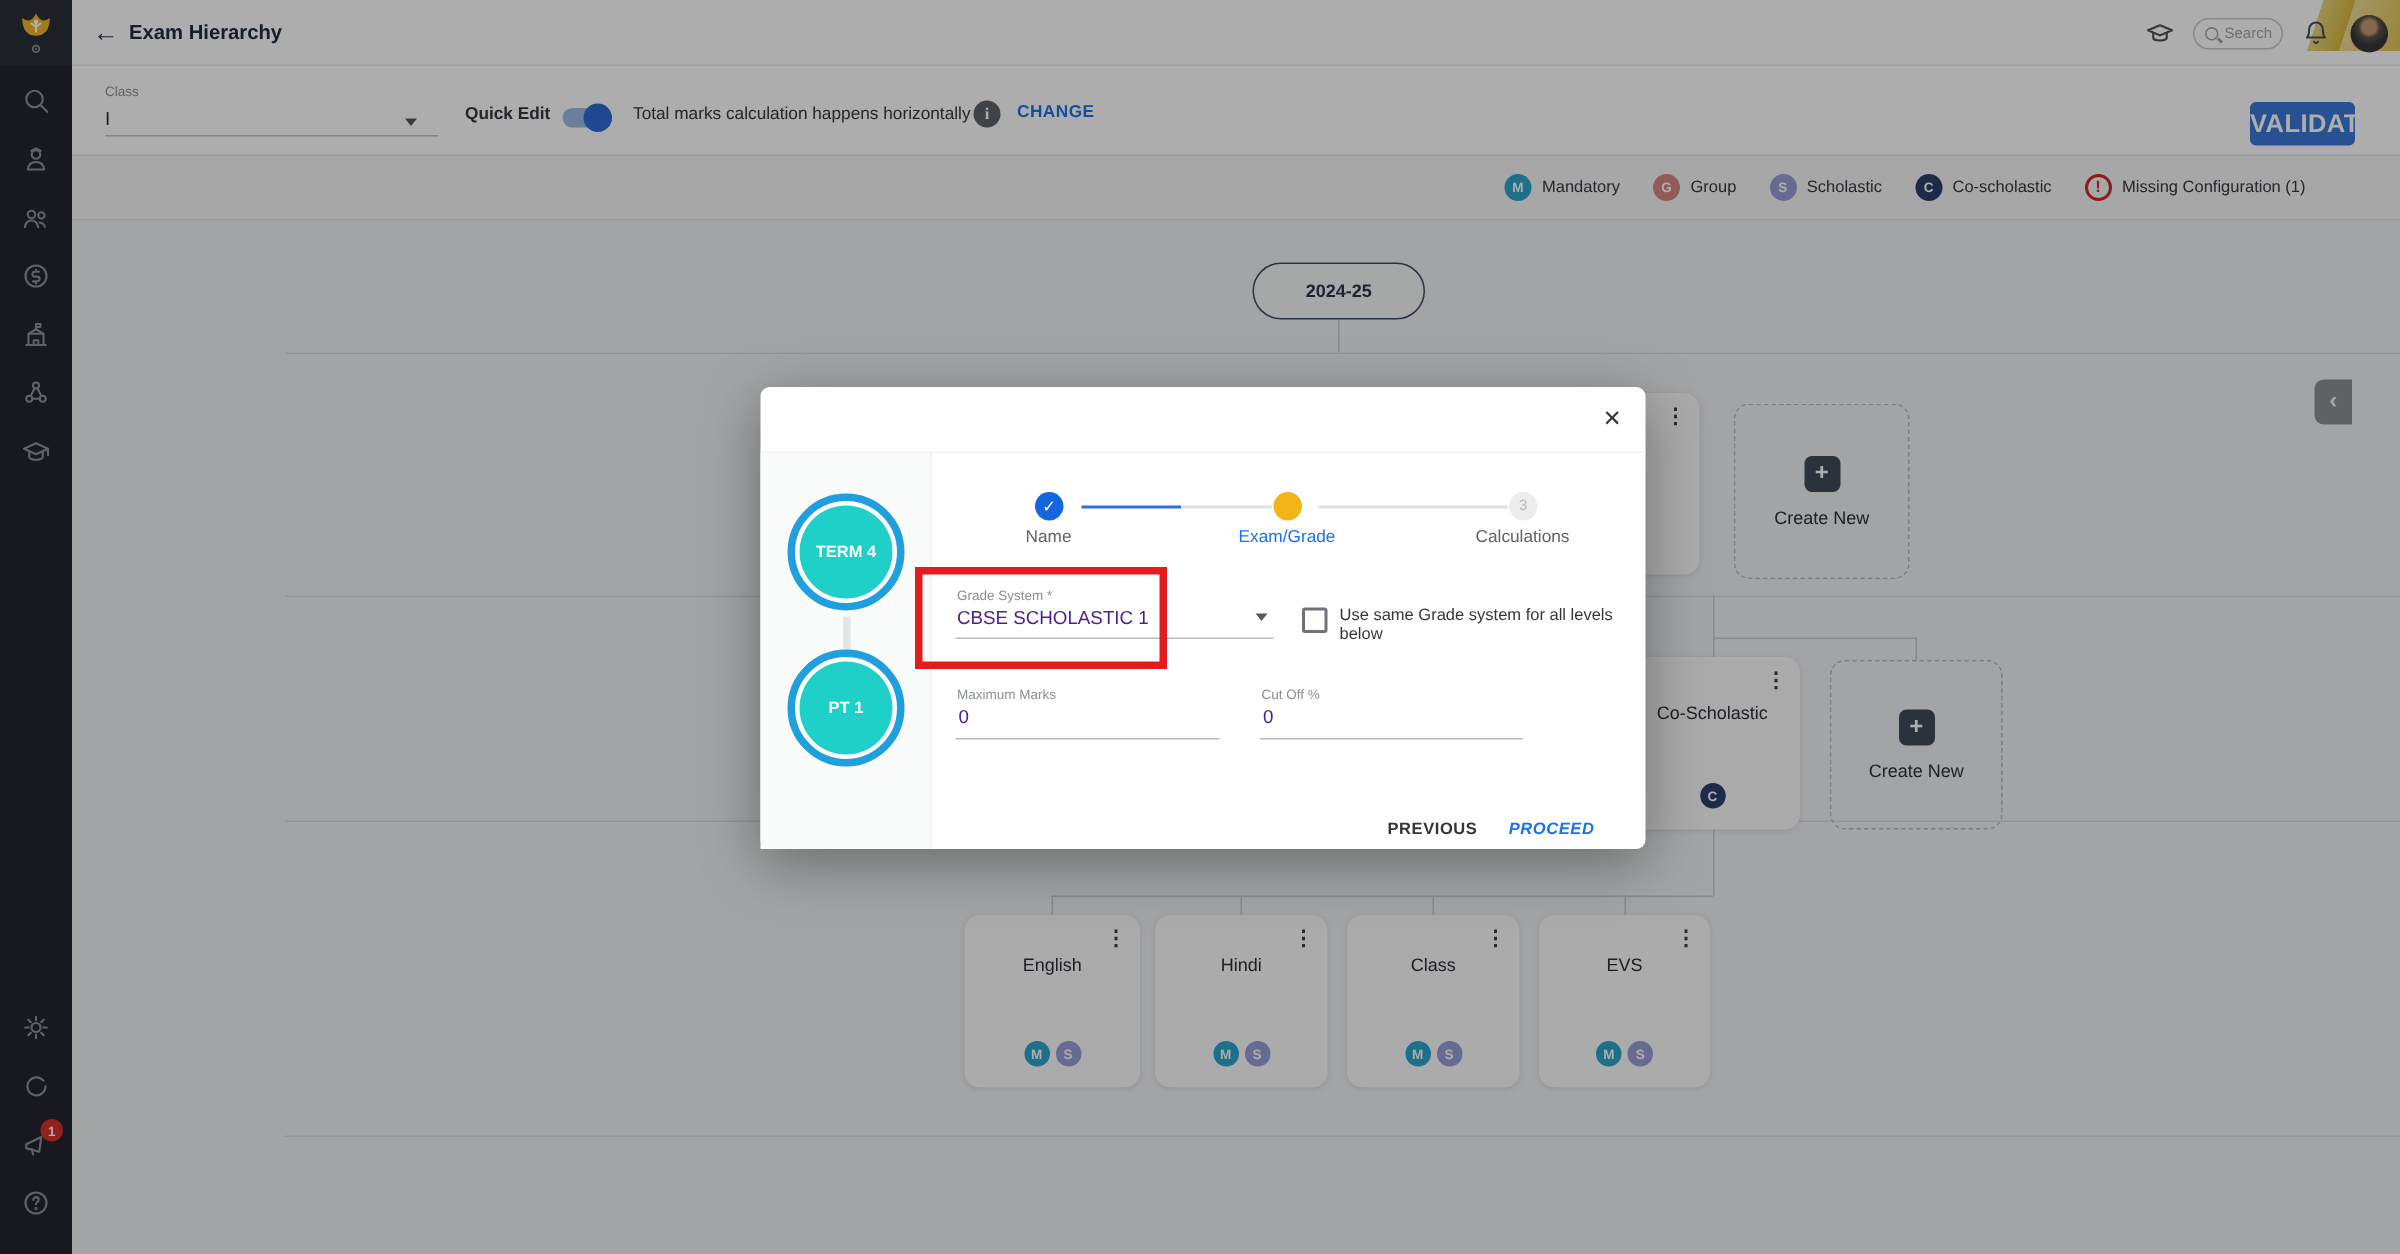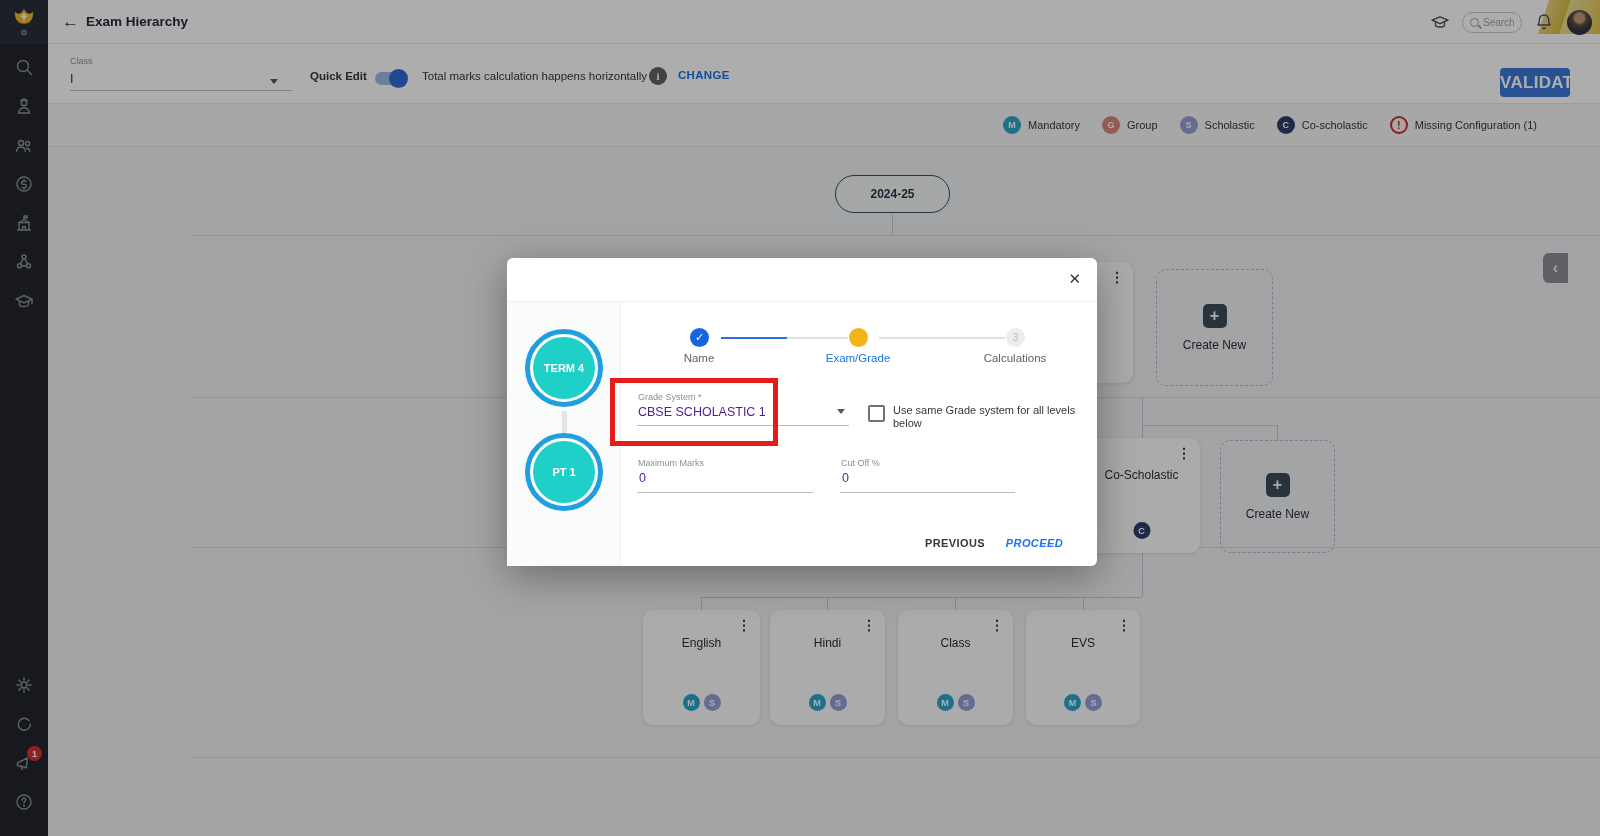--- a/index.html
+++ b/index.html
@@ -95,21 +95,21 @@
   .step-line { position:absolute; top:79px; height:2px; }
   .line-1 { left:214px; width:127px; background:linear-gradient(to right,#2a6fe8 0 52%, #dfe0e2 52%); }
   .line-2 { left:372px; width:126px; background:#dfe0e2; }
 
   .m-label { position:absolute; font-size:9px; color:#8a8f96; }
   .m-value { position:absolute; font-size:12.5px; color:#4c1d95; }
   .m-underline { position:absolute; height:1px; background:#b9bcc0; }
   .grade-caret { position:absolute; left:330px; top:151px; }
   .checkbox { position:absolute; left:361px; top:147px; width:17px; height:17px; border:2px solid #6f7379; border-radius:2px; background:#fff; cursor:pointer; }
   .checkbox-label { position:absolute; left:386px; top:146px; width:192px; font-size:11px; line-height:13px; color:#33373d; }
-  .modal-btn { position:absolute; bottom:13px; font-size:11px; font-weight:bold; letter-spacing:.4px; background:none; border:none; font-family:inherit; cursor:pointer; padding:4px 6px; }
+  .modal-btn { position:absolute; bottom:3px; font-size:11px; font-weight:bold; letter-spacing:.4px; background:none; border:none; font-family:inherit; cursor:pointer; padding:4px 6px; }
   .btn-previous { right:106px; color:#33373d; }
   .btn-proceed { right:28px; color:#1a73e8;font-style:italic; }
 
   .red-annotation { position:absolute; left:610px; top:378px; width:168px; height:68px; border:5px solid #e51c1c; z-index:80; }
 </style>
 </head>
 <body>
 
 <div class="screen">
 

